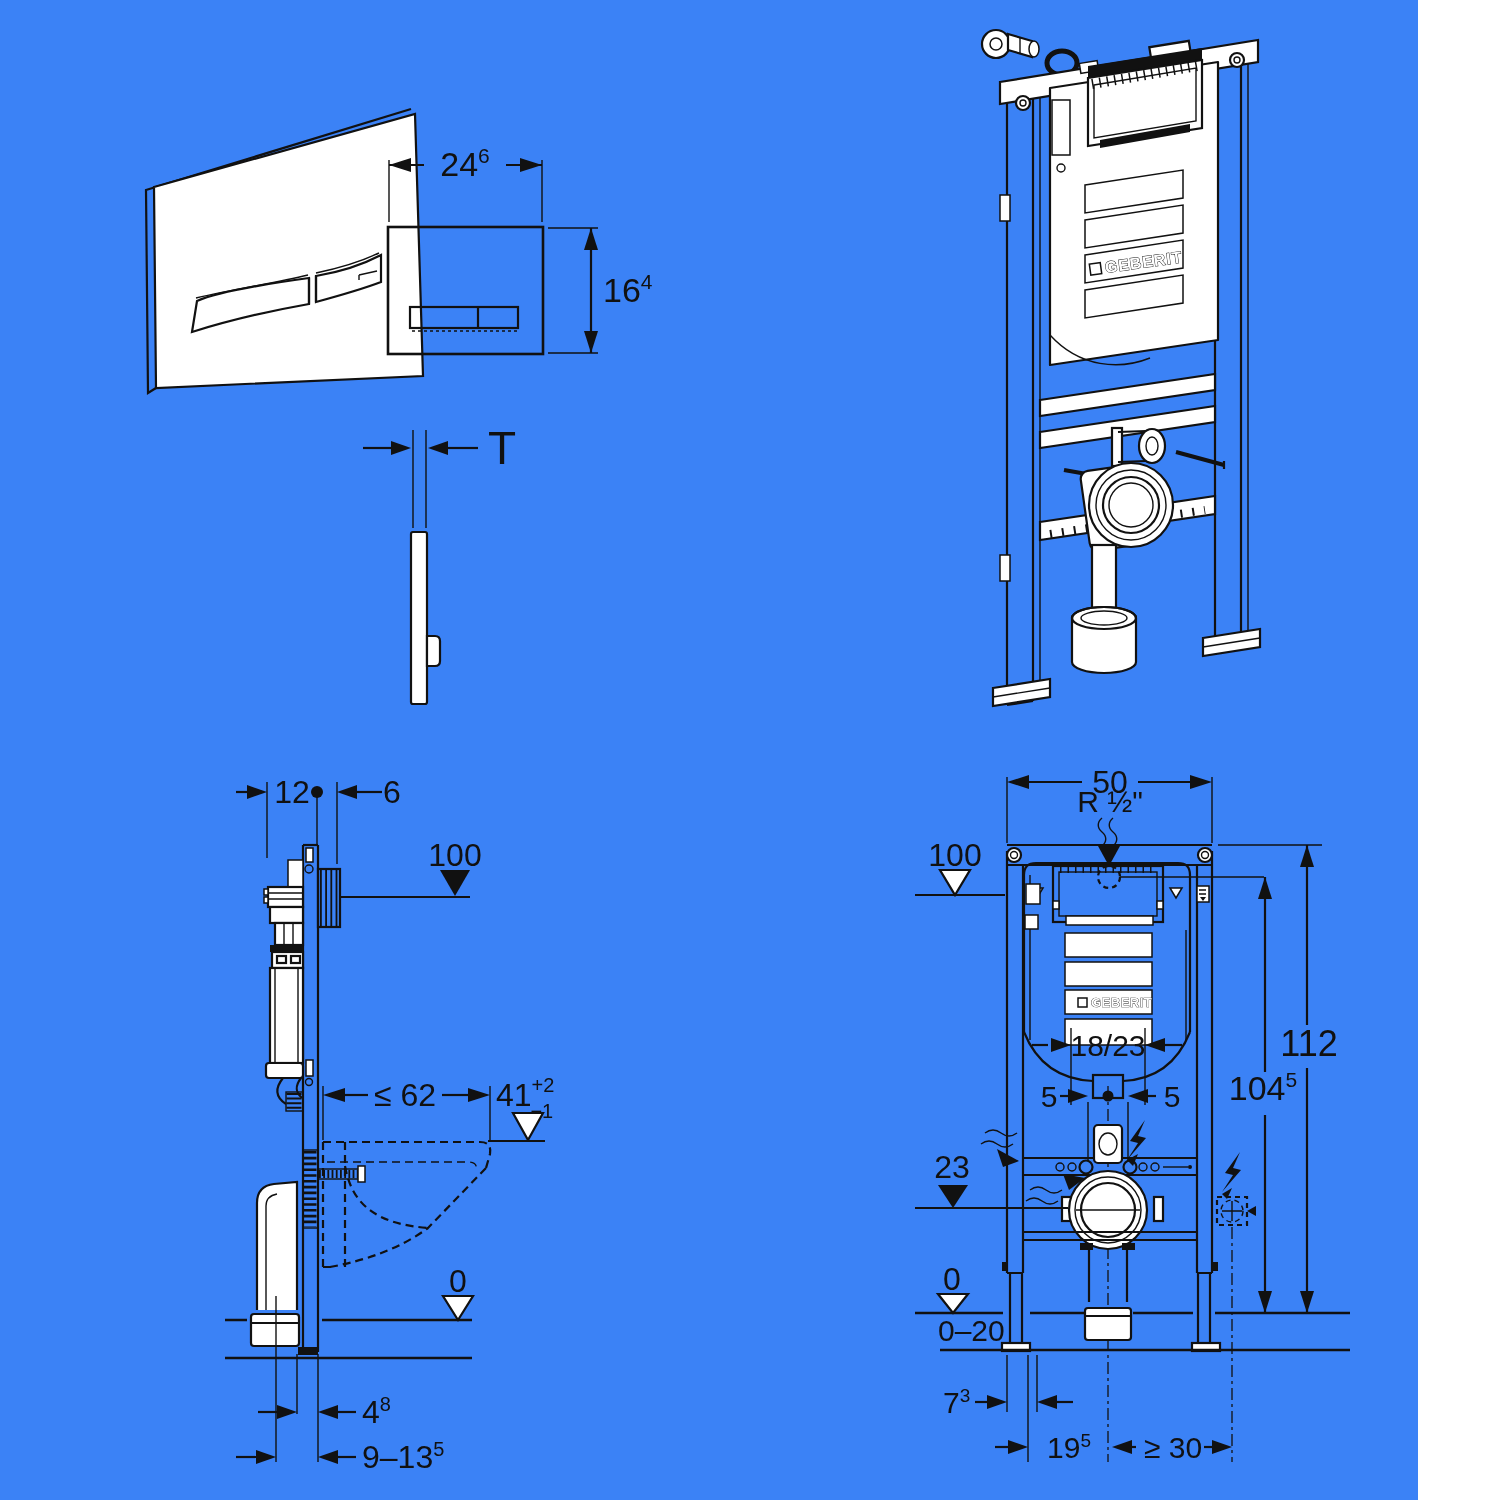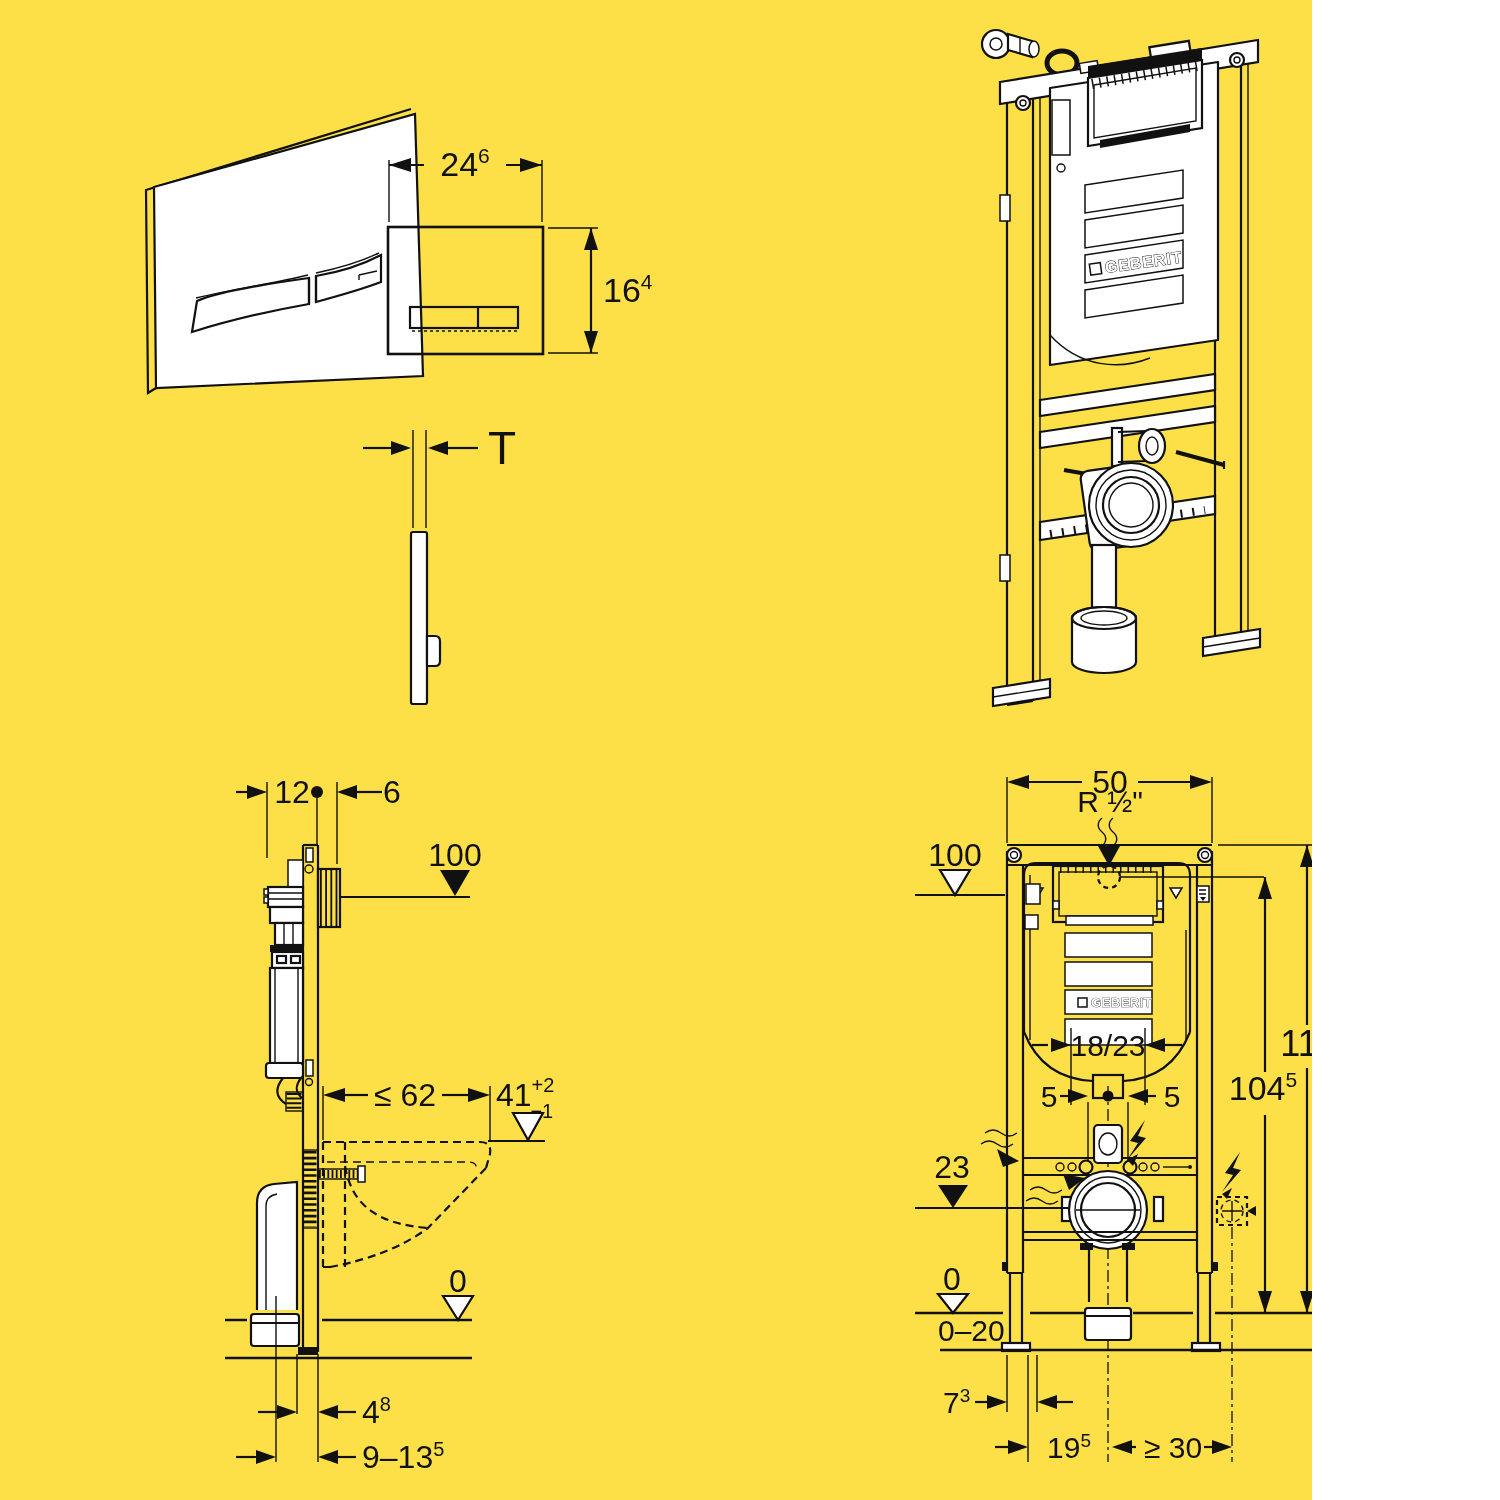--- a/index.html
+++ b/index.html
@@ -1,16 +1,16 @@
 <!DOCTYPE html>
 <html><head>
 <meta charset="utf-8">
 <style>
   html,body{margin:0;padding:0;background:#fff;}
-  #sheet{position:relative;width:1312px;height:1500px;background:#fde047;overflow:hidden;
+  #sheet{position:relative;width:1418px;height:1500px;background:#3b82f6;overflow:hidden;
          font-family:"Liberation Sans",sans-serif;}
   svg{position:absolute;}
   svg text{font-family:"Liberation Sans",sans-serif;fill:#111;font-size:31px;}
   .t30{font-size:30px}.t32{font-size:32px}.t34{font-size:34px}.t36{font-size:36px}.t46{font-size:46px}
   .s{stroke:#111;fill:none;stroke-width:2.2}
   .s1{stroke:#111;fill:none;stroke-width:1.4}
   .s3{stroke:#111;fill:none;stroke-width:2.6}
   .w{fill:#fff;stroke:#111;stroke-width:2.2}
   .w1{fill:#fff;stroke:#111;stroke-width:1.5}
   .b{fill:#111;stroke:none}

